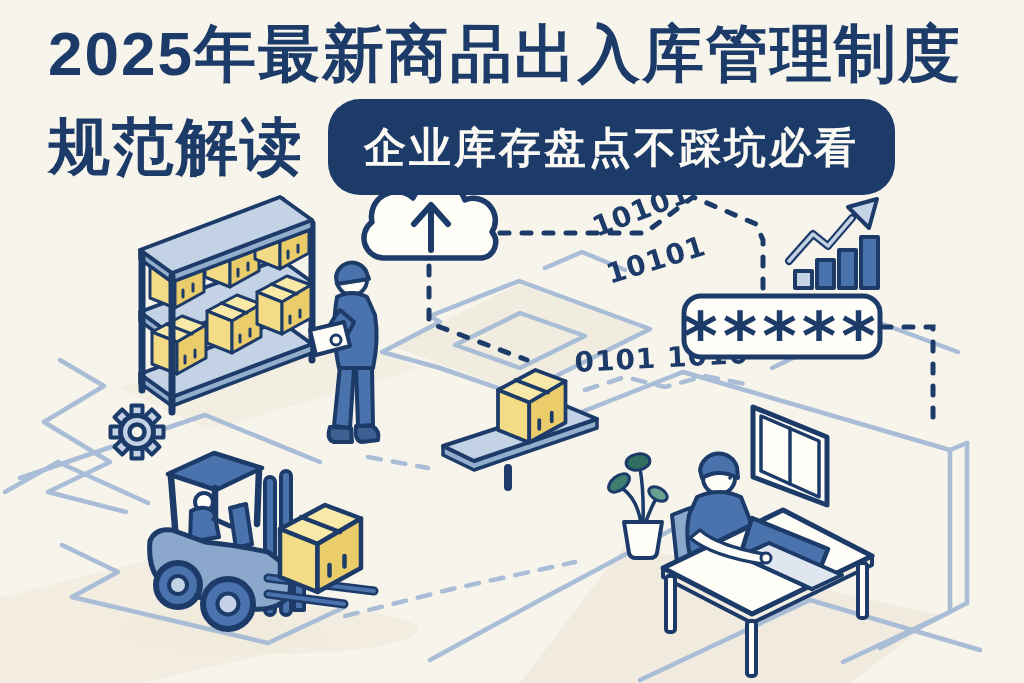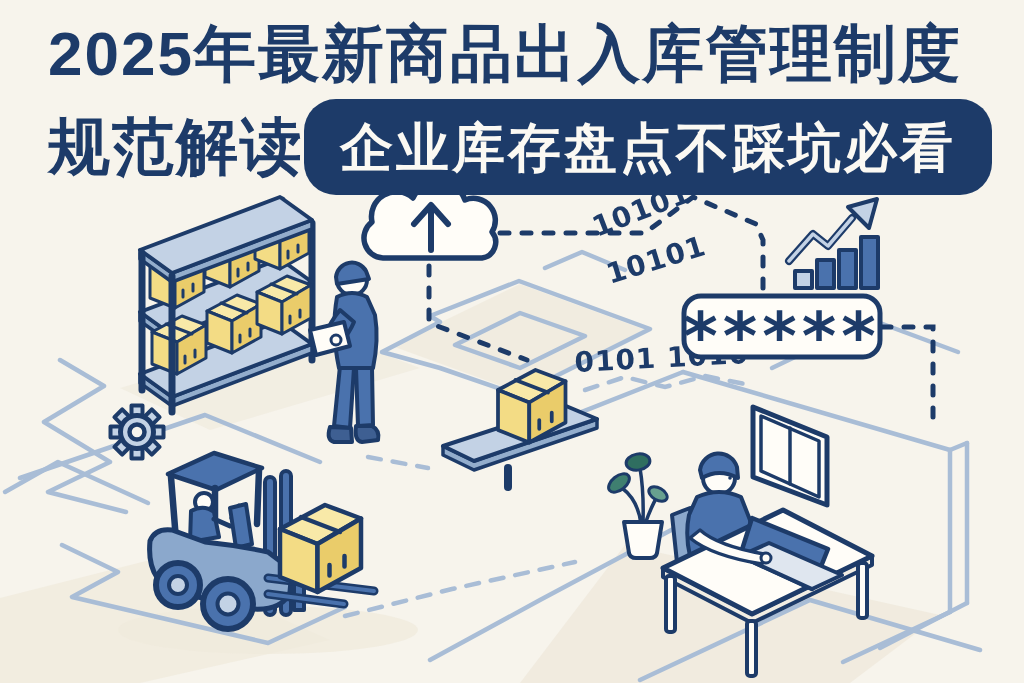--- a/index.html
+++ b/index.html
@@ -10,27 +10,27 @@
   html,body{margin:0;padding:0;}
   body{width:1024px;height:683px;overflow:hidden;background:var(--background);
        font-family:"Liberation Sans","DejaVu Sans",sans-serif;position:relative;}
   .canvas{position:absolute;inset:0;width:884px;height:683px;}
   .title-line1{
     position:absolute;left:48px;top:12px;width:960px;
     font-size:62px;font-weight:900;color:var(--navy);letter-spacing:2px;
     white-space:nowrap;z-index:2;
   }
   .title-row2{
-    position:absolute;left:48px;top:99px;display:flex;align-items:center;z-index:2;
+    position:absolute;left:48px;top:99px;display:flex;align-items:center;gap:24px;z-index:2;
   }
   .title-line2{
     font-size:62px;font-weight:900;color:var(--navy);letter-spacing:2px;white-space:nowrap;
   }
   .badge{
-    background:var(--navy);color:#fbf9f3;font-size:53px;font-weight:800;
+    background:var(--navy);color:#fbf9f3;font-size:42px;font-weight:800;
     height:62px;line-height:63px;border-radius:32px;padding:17px 36px;
     letter-spacing:3px;white-space:nowrap;
   }
   svg.illustration{position:absolute;inset:0;z-index:1;}
   .ol{stroke:var(--navy);stroke-linejoin:round;stroke-linecap:round;}
   .nf{fill:none;}
   .f-white{fill:var(--white);}
   .f-blue{fill:var(--blue);}
   .f-slate{fill:var(--slate-blue);}
   .f-lblue{fill:var(--light-blue);}

